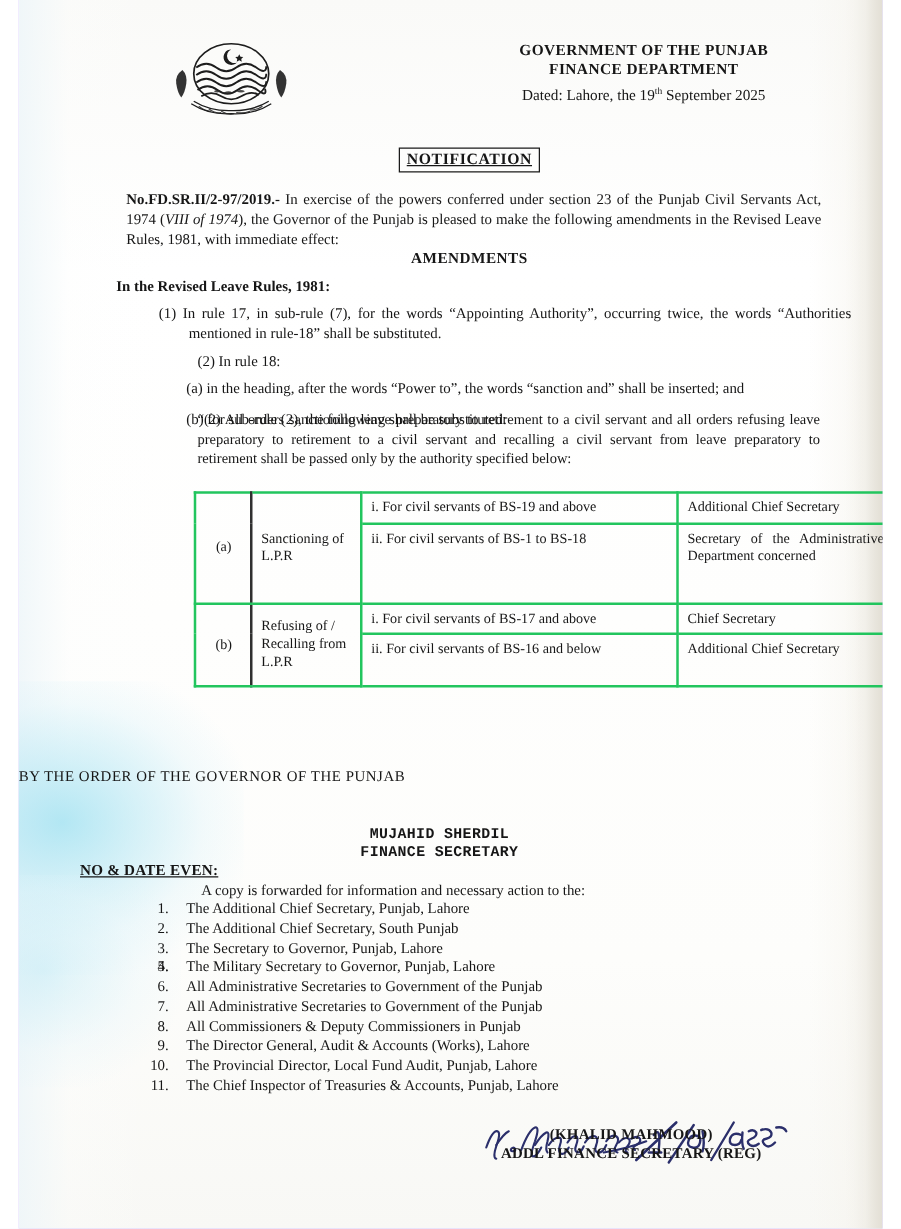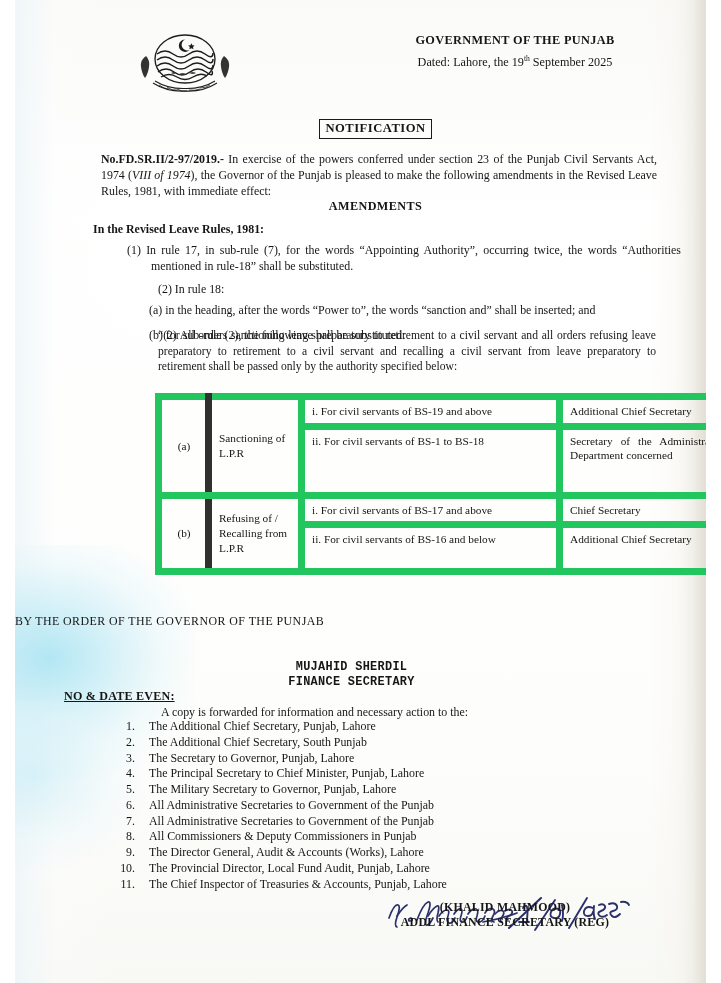--- a/index.html
+++ b/index.html
@@ -134,20 +134,21 @@
     width: 721px;
     text-align: center;
   }
   .notif-box {
     display: inline-block;
     border: 1.1px solid #1a1a1a;
     padding: 1px 5px 2px 5px;
     font-weight: bold;
     font-size: 12.6px;
     letter-spacing: 0.5px;
+    text-decoration: underline;
   }
 
   
   .para-intro {
     position: absolute;
     left: 86px; top: 151px;
     width: 556px;
     font-size: 11.9px;
     line-height: 16.2px;
     text-align: justify;
@@ -217,21 +218,21 @@
   
   .tbl {
     position: absolute;
     left: 140px; top: 393px;
     width: 498px;
     border-collapse: collapse;
     font-size: 11.3px;
     table-layout: fixed;
   }
   .tbl td {
-    border: 7px solid #22c55e;
+    border: 2px solid #22c55e;
     padding: 4px 6px 4px 7px;
     vertical-align: top;
     line-height: 14.6px;
   }
   .tbl td.lbl {
     width: 30px;
     text-align: center;
     vertical-align: middle;
     border-right-color: #303030;
   }
@@ -380,20 +381,21 @@
           <g fill="#2a2a2a" opacity=".85">
             <path d="M38 41 q3 -2 5 0 q-2 2 -5 0z"></path>
             <path d="M46 42 q4 -2 7 0 q-3 2 -7 0z"></path>
             <path d="M56 41 q4 -2 7 0 q-3 2 -7 0z"></path>
           </g>
         </svg>
       </div>
 
       <div class="header-text">
         <div class="gov-line">GOVERNMENT OF THE PUNJAB</div>
+        <div class="gov-line">FINANCE DEPARTMENT</div>
         <div class="dated-line"><span>Dated: Lahore, the 19</span><sup>th</sup><span> September 2025</span></div>
       </div>
     </div>
 
     <div class="notif-wrap">
       <span class="notif-box">NOTIFICATION</span>
     </div>
 
     <div class="para-intro"><b>No.FD.SR.II/2-97/2019.-</b><span> In exercise of the powers conferred under section 23 of the Punjab Civil Servants Act, 1974 (</span><i>VIII of 1974</i><span>), the Governor of the Punjab is pleased to make the following amendments in the Revised Leave Rules, 1981, with immediate effect:</span></div>
 
@@ -437,21 +439,21 @@
       <div>FINANCE SECRETARY</div>
     </div>
 
     <div class="no-date">NO &amp; DATE EVEN:</div>
     <div class="copy-line">A copy is forwarded for information and necessary action to the:</div>
 
     <ul class="dist-list">
       <li><span class="num">1.</span><span>The Additional Chief Secretary, Punjab, Lahore</span></li>
       <li><span class="num">2.</span><span>The Additional Chief Secretary, South Punjab</span></li>
       <li><span class="num">3.</span><span>The Secretary to Governor, Punjab, Lahore</span></li>
-      <li><span class="num">4.</span><span>The Principal Secretary to Chief Minister, Punjab, Lahore</span></li>
+      <li><span class="num">4.</span></li>
       <li><span class="num">5.</span><span>The Military Secretary to Governor, Punjab, Lahore</span></li>
       <li><span class="num">6.</span><span>All Administrative Secretaries to Government of the Punjab</span></li>
       <li><span class="num">7.</span><span>All Administrative Secretaries to Government of the Punjab</span></li>
       <li><span class="num">8.</span><span>All Commissioners &amp; Deputy Commissioners in Punjab</span></li>
       <li><span class="num">9.</span><span>The Director General, Audit &amp; Accounts (Works), Lahore</span></li>
       <li><span class="num">10.</span><span>The Provincial Director, Local Fund Audit, Punjab, Lahore</span></li>
       <li><span class="num">11.</span><span>The Chief Inspector of Treasuries &amp; Accounts, Punjab, Lahore</span></li>
     </ul>
 
     <div class="sig-bottom">

